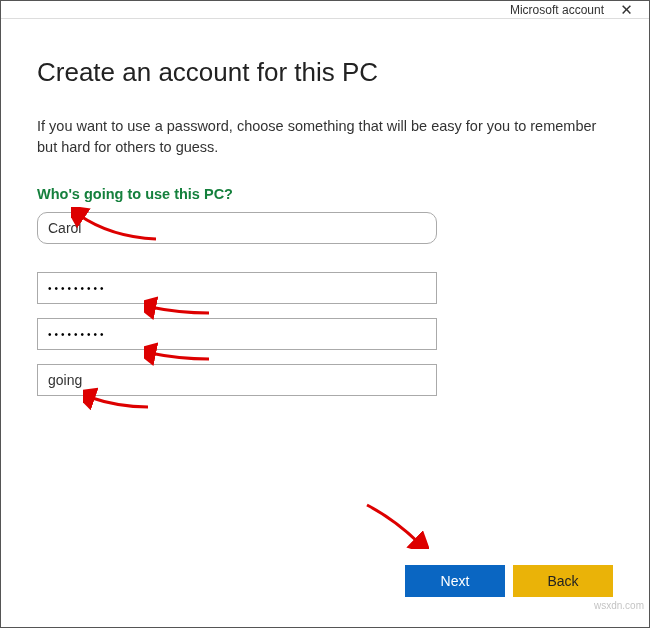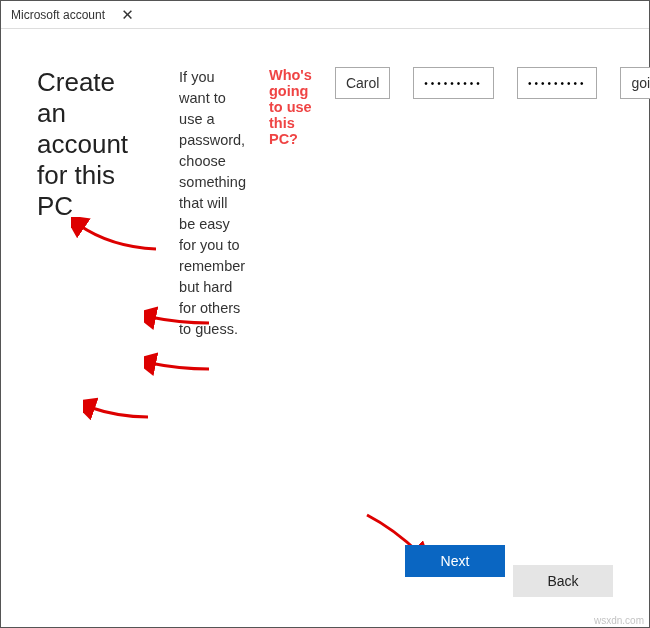--- a/index.html
+++ b/index.html
@@ -16,82 +16,81 @@
     }
     .window {
       width: 650px;
       height: 628px;
       border: 1px solid #555;
       background: #fff;
       display: flex;
       flex-direction: column;
     }
     .titlebar {
-      height: 28px;
+      height: 18px;
       border-bottom: 1px solid #ddd;
       display: flex;
       align-items: center;
-      justify-content: flex-start;
+      justify-content: flex-end;
       padding-left: 10px;
     }
     .titlebar-title {
       font-size: 12px;
       color: #333;
     }
     .close-btn {
       width: 45px;
       height: 30px;
       display: flex;
       align-items: center;
       justify-content: center;
       font-size: 15px;
       color: #333;
       cursor: pointer;
     }
     .content {
       flex: 1;
       padding: 38px 36px 20px 36px;
       display: flex;
-      flex-direction: row;
+      flex-direction: column;
       position: relative;
-      gap: 23px;
     }
     .heading {
       font-size: 26px;
       font-weight: 400;
       color: #222;
       margin-bottom: 28px;
     }
     .description {
       font-size: 14.5px;
       color: #333;
       line-height: 1.45;
       margin-bottom: 28px;
-      margin-left: 28px;
     }
     .section-label {
       font-size: 14.5px;
       font-weight: 600;
-      color: #ef4444;
+      color: #15803d;
       margin-bottom: 10px;
     }
     .field {
       width: 400px;
       height: 32px;
       border: 1px solid #aaa;
       padding: 0 10px;
       font-size: 14px;
       color: #333;
       display: flex;
       align-items: center;
       margin-bottom: 14px;
       background: #fff;
     }
     .field.last-in-group {
-      margin-bottom: 22px;
+      margin-bottom: 28px;
+      border-radius: 10px;
     }
     .password-dots {
       letter-spacing: 3px;
       font-size: 10px;
       color: #000;
     }
     .button-row {
       position: absolute;
       bottom: 30px;
       right: 36px;
@@ -106,31 +105,30 @@
       cursor: pointer;
       display: flex;
       align-items: center;
       justify-content: center;
     }
     .btn-primary {
       background: #0a66c2;
       color: #fff;
     }
     .btn-secondary {
-      background: #e5e5e5;
+      background: #eab308;
       color: #222;
-      margin-top: 20px;
     }
     .arrow {
       position: absolute;
       pointer-events: none;
     }
     .watermark {
       position: absolute;
-      bottom: 2px;
+      bottom: 17px;
       right: 6px;
       font-size: 10px;
       color: rgba(0,0,0,0.25);
       pointer-events: none;
     }
   </style>
 </head>
 <body>
 
 <div class="window">

